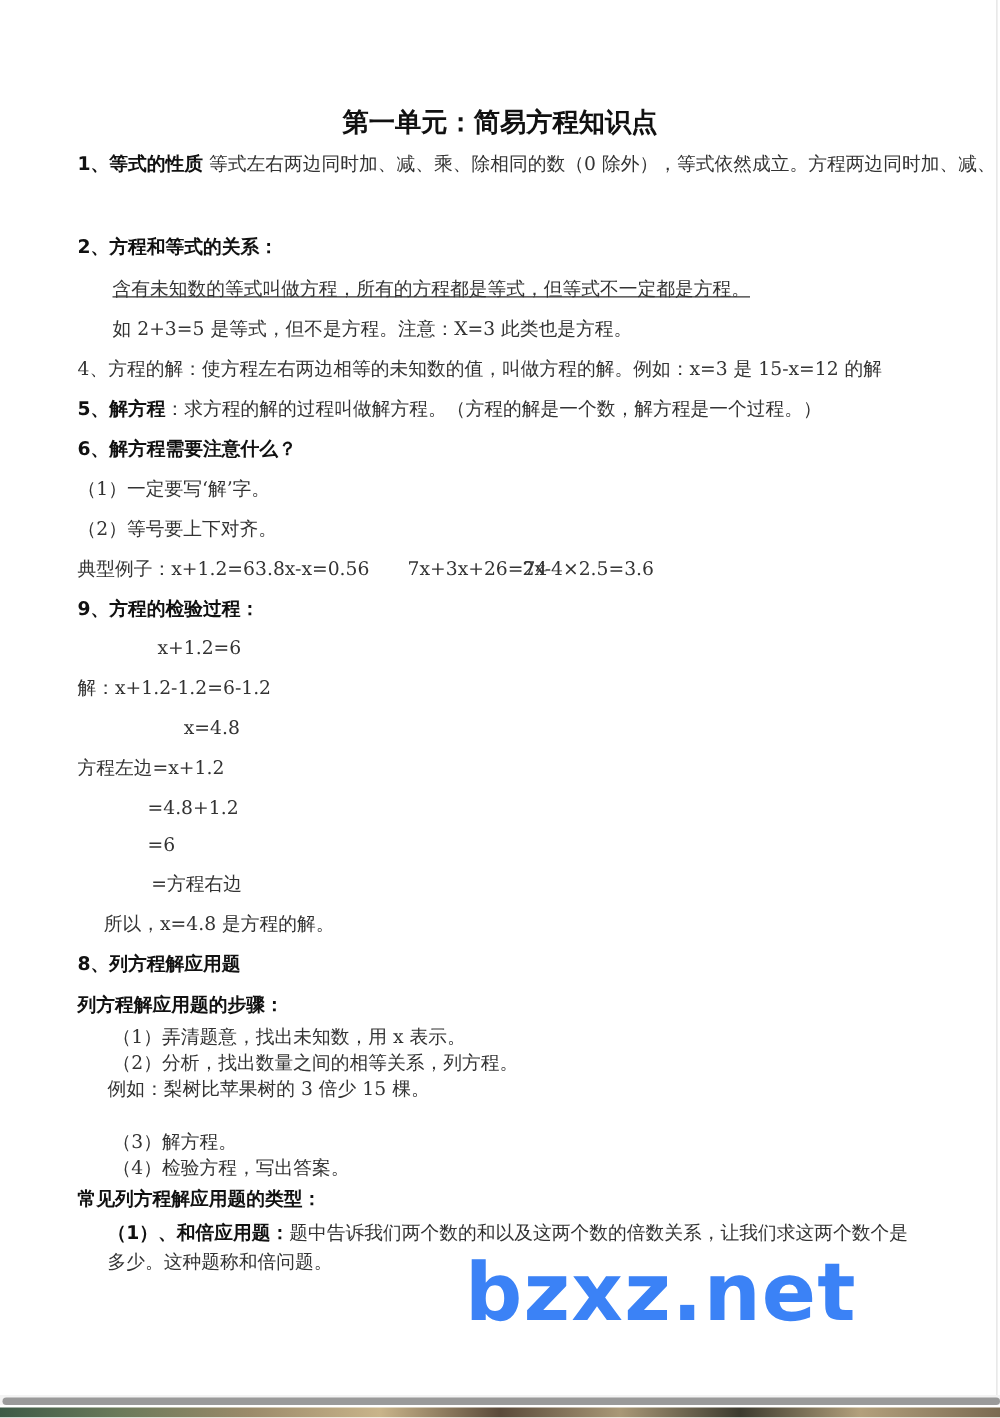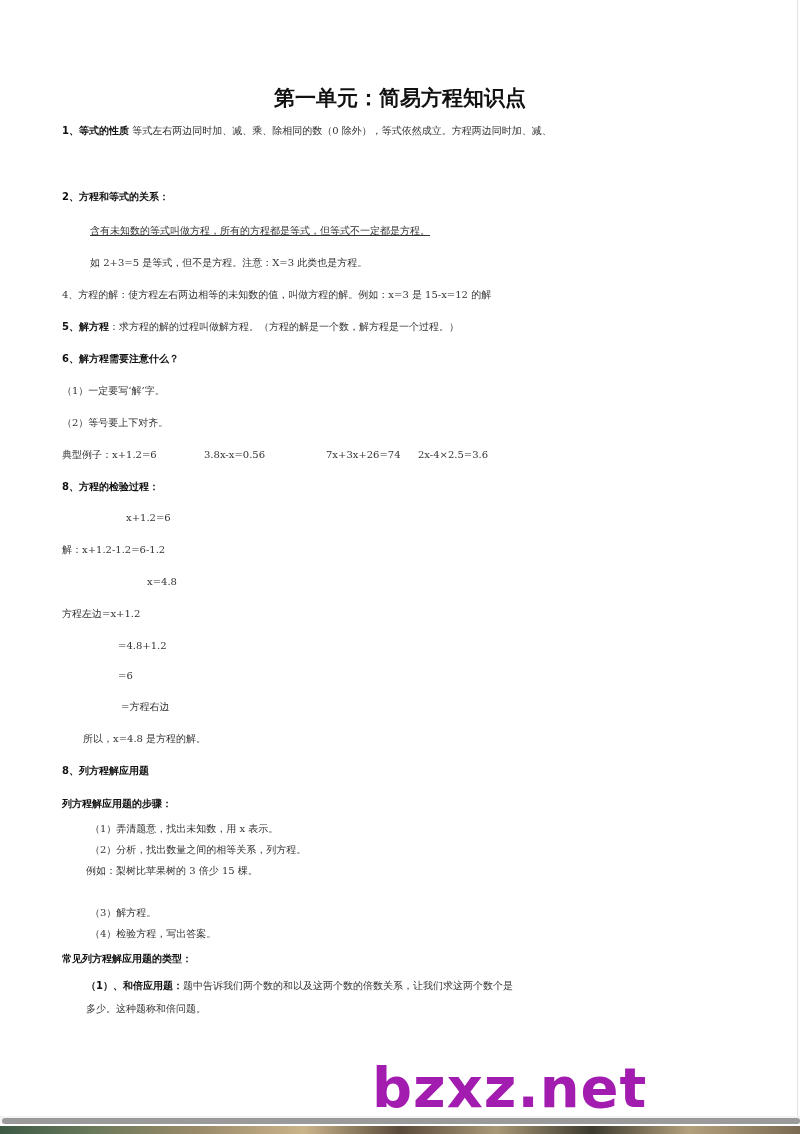--- a/index.html
+++ b/index.html
@@ -22,21 +22,21 @@
       position: absolute;
       top: 0;
       right: 2px;
       width: 1px;
       height: 1116px;
       background: #e2e2e2;
     }
     .line {
       position: absolute;
       white-space: nowrap;
-      font-size: 10px;
+      font-size: 15px;
       line-height: 18px;
       color: #333;
     }
     .bold {
       font-family: "DejaVu Sans", "Liberation Sans", sans-serif;
       font-weight: bold;
       color: #111;
     }
     .title {
       position: absolute;
@@ -47,27 +47,27 @@
       font-family: "DejaVu Sans", "Liberation Sans", sans-serif;
       font-weight: bold;
       font-size: 21px;
       line-height: 24px;
       color: #111;
     }
     .examples span.ex { margin-right: 0; }
     .watermark {
       position: absolute;
       left: 372px;
-      top: 1043px;
+      top: 990px;
       font-family: "DejaVu Sans", "Liberation Sans", sans-serif;
       font-weight: bold;
-      font-size: 56px;
+      font-size: 64px;
       line-height: 90px;
       letter-spacing: 1px;
-      color: #a21caf;
+      color: #3b82f6;
       pointer-events: none;
     }
     .scrollbar-track {
       position: absolute;
       left: 0;
       top: 1116px;
       width: 800px;
       height: 8px;
       background: #f3f3f3;
     }
@@ -117,21 +117,21 @@
   <div class="line bold" style="left:62px; top:350px;">6、解方程需要注意什么？</div>
   <div class="line" style="left:62px; top:382px;">（1）一定要写‘解’字。</div>
   <div class="line" style="left:62px; top:414px;">（2）等号要上下对齐。</div>
   <div class="line examples" style="left:62px; top:446px;">
     <span>典型例子：</span><span class="ex">x+1.2=6</span>
   </div>
   <div class="line" style="left:204px; top:446px;">3.8x-x=0.56</div>
   <div class="line" style="left:326px; top:446px;">7x+3x+26=74</div>
   <div class="line" style="left:418px; top:446px;">2x-4×2.5=3.6</div>
 
-  <div class="line bold" style="left:62px; top:478px;">8、方程的检验过程：</div>
+  <div class="line bold" style="left:62px; top:478px;">9、方程的检验过程：</div>
   <div class="line" style="left:126px; top:509px;">x+1.2=6</div>
   <div class="line" style="left:62px; top:541px;">解：x+1.2-1.2=6-1.2</div>
   <div class="line" style="left:147px; top:573px;">x=4.8</div>
   <div class="line" style="left:62px; top:605px;">方程左边=x+1.2</div>
   <div class="line" style="left:118px; top:637px;">=4.8+1.2</div>
   <div class="line" style="left:118px; top:667px;">=6</div>
   <div class="line" style="left:121px; top:698px;">=方程右边</div>
   <div class="line" style="left:83px; top:730px;">所以，x=4.8 是方程的解。</div>
 
   <div class="line bold" style="left:62px; top:762px;">8、列方程解应用题</div>

